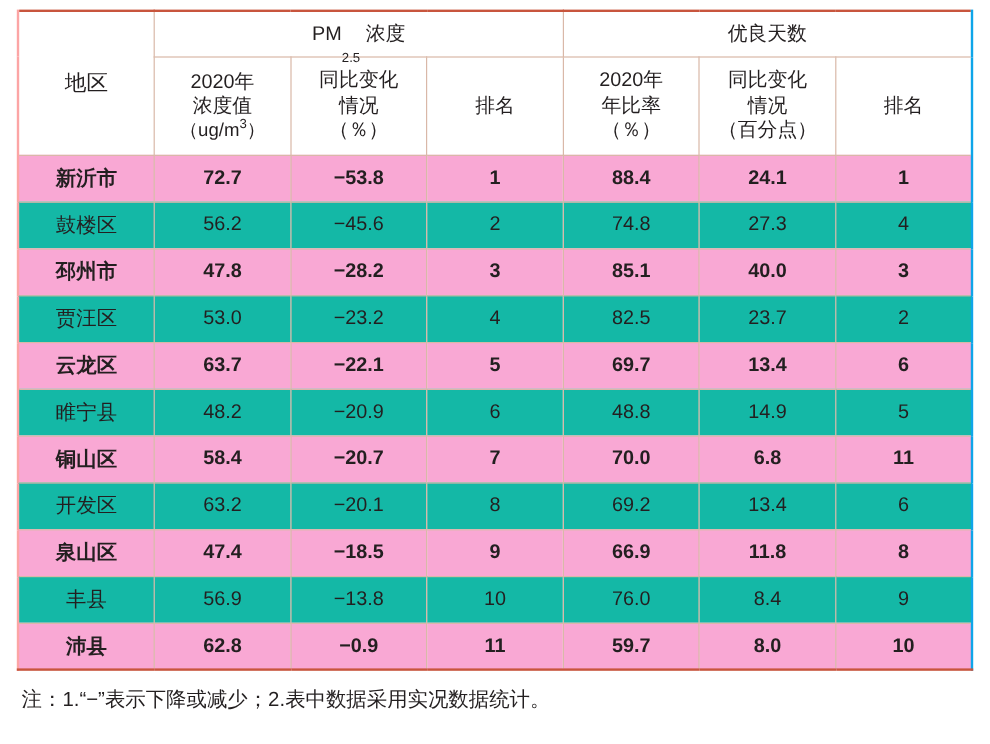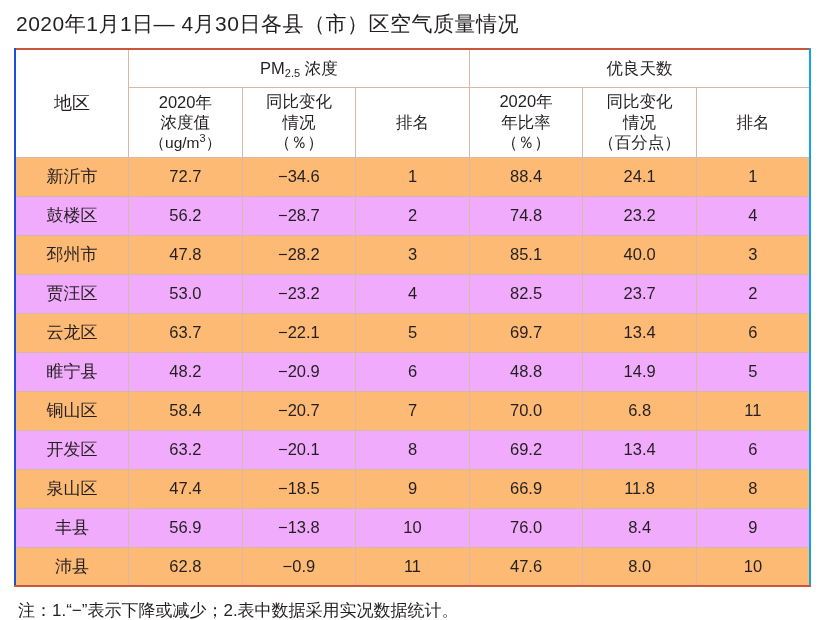--- a/index.html
+++ b/index.html
@@ -49,75 +49,75 @@
   thead th {
     background: #ffffff;
     font-weight: normal;
     line-height: 1.25;
   }
   .hdr-top {
     height: 38px;
     font-size: 18px;
   }
   .hdr-sub {
-    height: 70px;
+    height: 82px;
     font-size: 16.5px;
   }
   .region-head {
     font-size: 18px;
   }
   .sub-unit {
     font-size: 15.5px;
   }
   tbody tr {
     height: 39px;
   }
   tbody tr.odd td {
-    background: #fdba74;
+    background: #f9a8d4;
+    font-weight: bold;
   }
   tbody tr.even td {
-    background: #f0abfc;
+    background: #14b8a6;
   }
   tbody td.region {
     font-size: 17px;
   }
   .thick-left {
-    border-left: 2px solid #1d4ed8;
+    border-left: 2px solid #fca5a5;
   }
   .thick-right {
     border-right: 2px solid #0ea5e9;
   }
   .thick-bottom {
     border-bottom: 2px solid #c8553d;
   }
   #note {
     font-size: 17px;
     padding: 12px 0 0 4px;
     color: #231f20;
     white-space: nowrap;
   }
   sub {
     font-size: 11px;
     vertical-align: baseline;
     position: relative;
-    top: 3px;
+    top: 19px;
   }
   sup {
     font-size: 11px;
     vertical-align: baseline;
     position: relative;
     top: -6px;
   }
 </style>
 </head>
 <body>
 
 <div id="page">
 
-  <div id="title">2020年1月1日— 4月30日各县（市）区空气质量情况</div>
 
   <table>
     <thead>
       <tr class="hdr-top">
         <th rowspan="2" class="region-head thick-left">地区</th>
         <th colspan="3">
           <span>PM<sub>2.5</sub> 浓度</span>
         </th>
         <th colspan="3" class="thick-right">优良天数</th>
       </tr>
@@ -143,33 +143,33 @@
           <div>情况</div>
           <div>（百分点）</div>
         </th>
         <th class="thick-right">排名</th>
       </tr>
     </thead>
     <tbody id="tbody">
         <tr class="odd">
           <td class="region thick-left">新沂市</td>
           <td class="">72.7</td>
-          <td class="">−34.6</td>
+          <td class="">−53.8</td>
           <td class="">1</td>
           <td class="">88.4</td>
           <td class="">24.1</td>
           <td class="thick-right">1</td>
         </tr>
         <tr class="even">
           <td class="region thick-left">鼓楼区</td>
           <td class="">56.2</td>
-          <td class="">−28.7</td>
+          <td class="">−45.6</td>
           <td class="">2</td>
           <td class="">74.8</td>
-          <td class="">23.2</td>
+          <td class="">27.3</td>
           <td class="thick-right">4</td>
         </tr>
         <tr class="odd">
           <td class="region thick-left">邳州市</td>
           <td class="">47.8</td>
           <td class="">−28.2</td>
           <td class="">3</td>
           <td class="">85.1</td>
           <td class="">40.0</td>
           <td class="thick-right">3</td>
@@ -235,21 +235,21 @@
           <td class="">10</td>
           <td class="">76.0</td>
           <td class="">8.4</td>
           <td class="thick-right">9</td>
         </tr>
         <tr class="odd">
           <td class="region thick-left thick-bottom">沛县</td>
           <td class="thick-bottom">62.8</td>
           <td class="thick-bottom">−0.9</td>
           <td class="thick-bottom">11</td>
-          <td class="thick-bottom">47.6</td>
+          <td class="thick-bottom">59.7</td>
           <td class="thick-bottom">8.0</td>
           <td class="thick-right thick-bottom">10</td>
         </tr>
       </tbody>
   </table>
 
   <div id="note">注：1.“−”表示下降或减少；2.表中数据采用实况数据统计。</div>
 
 </div>
 

